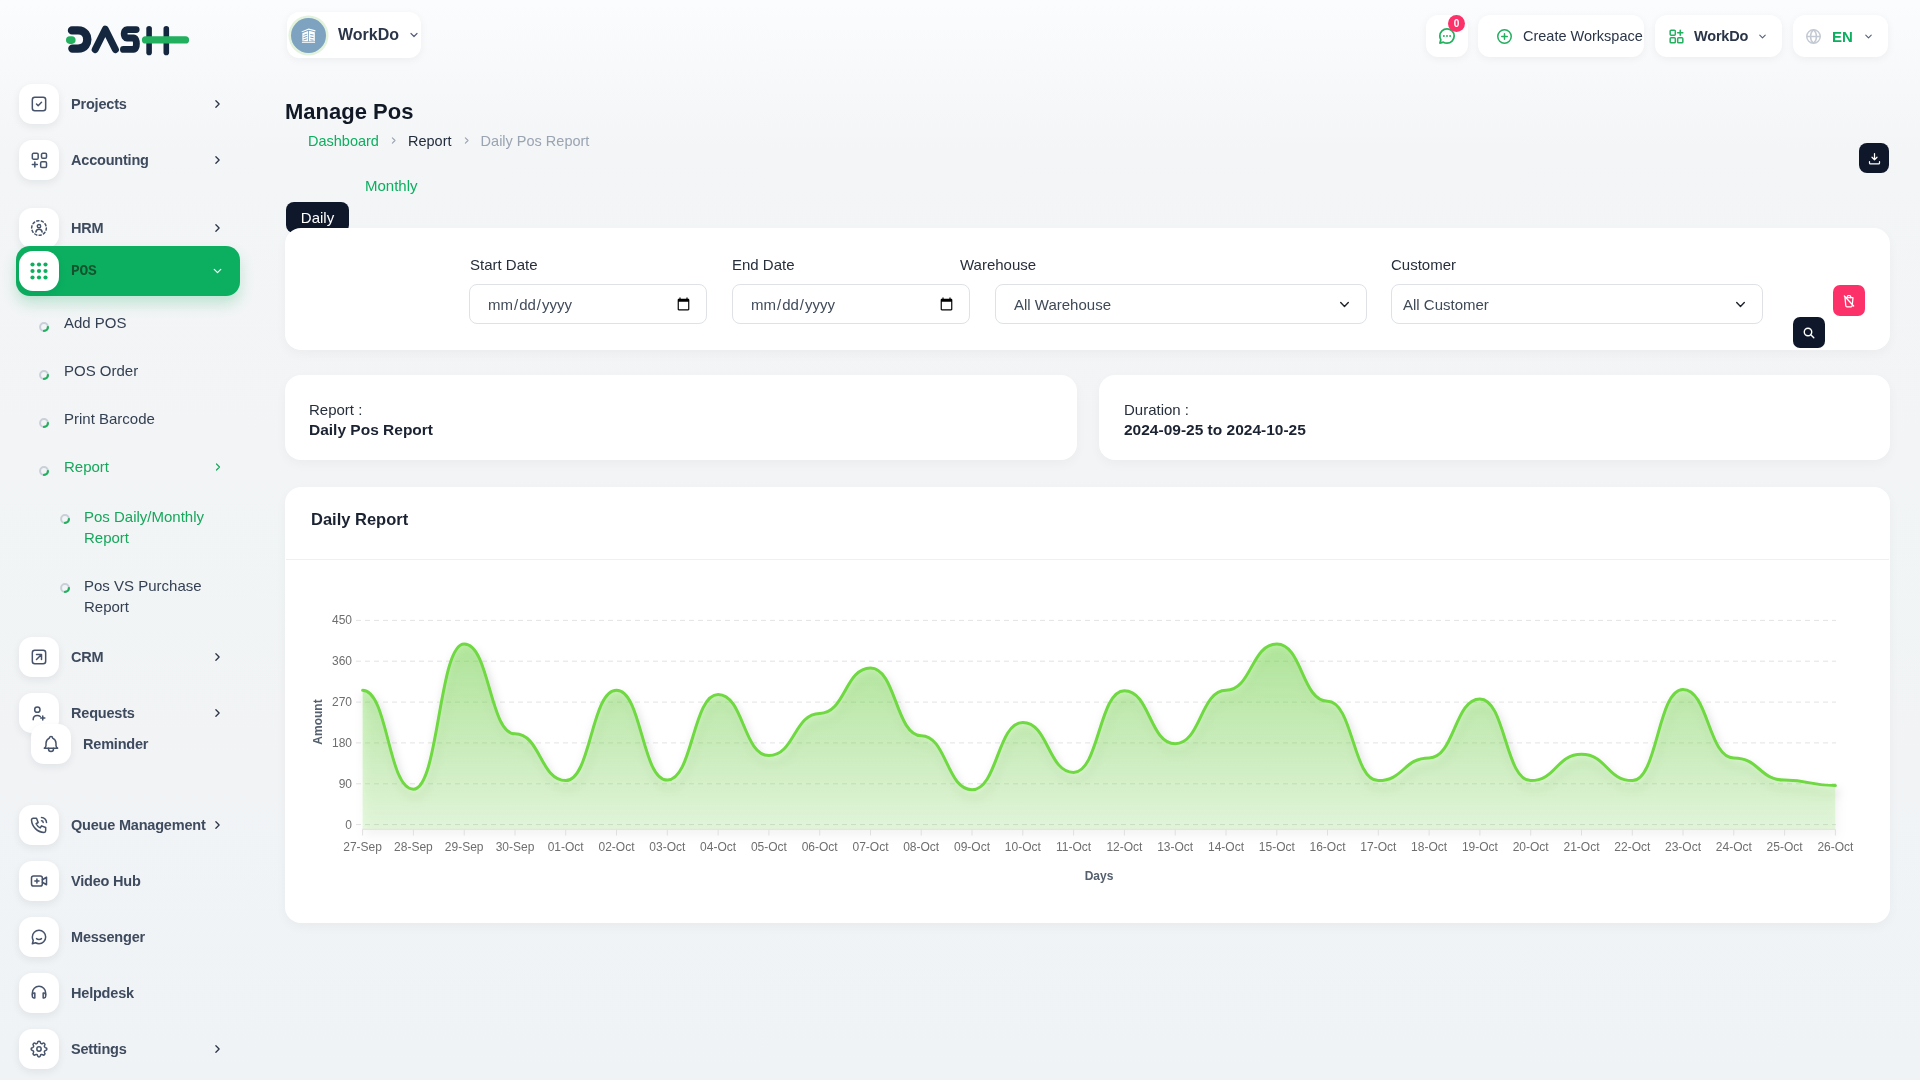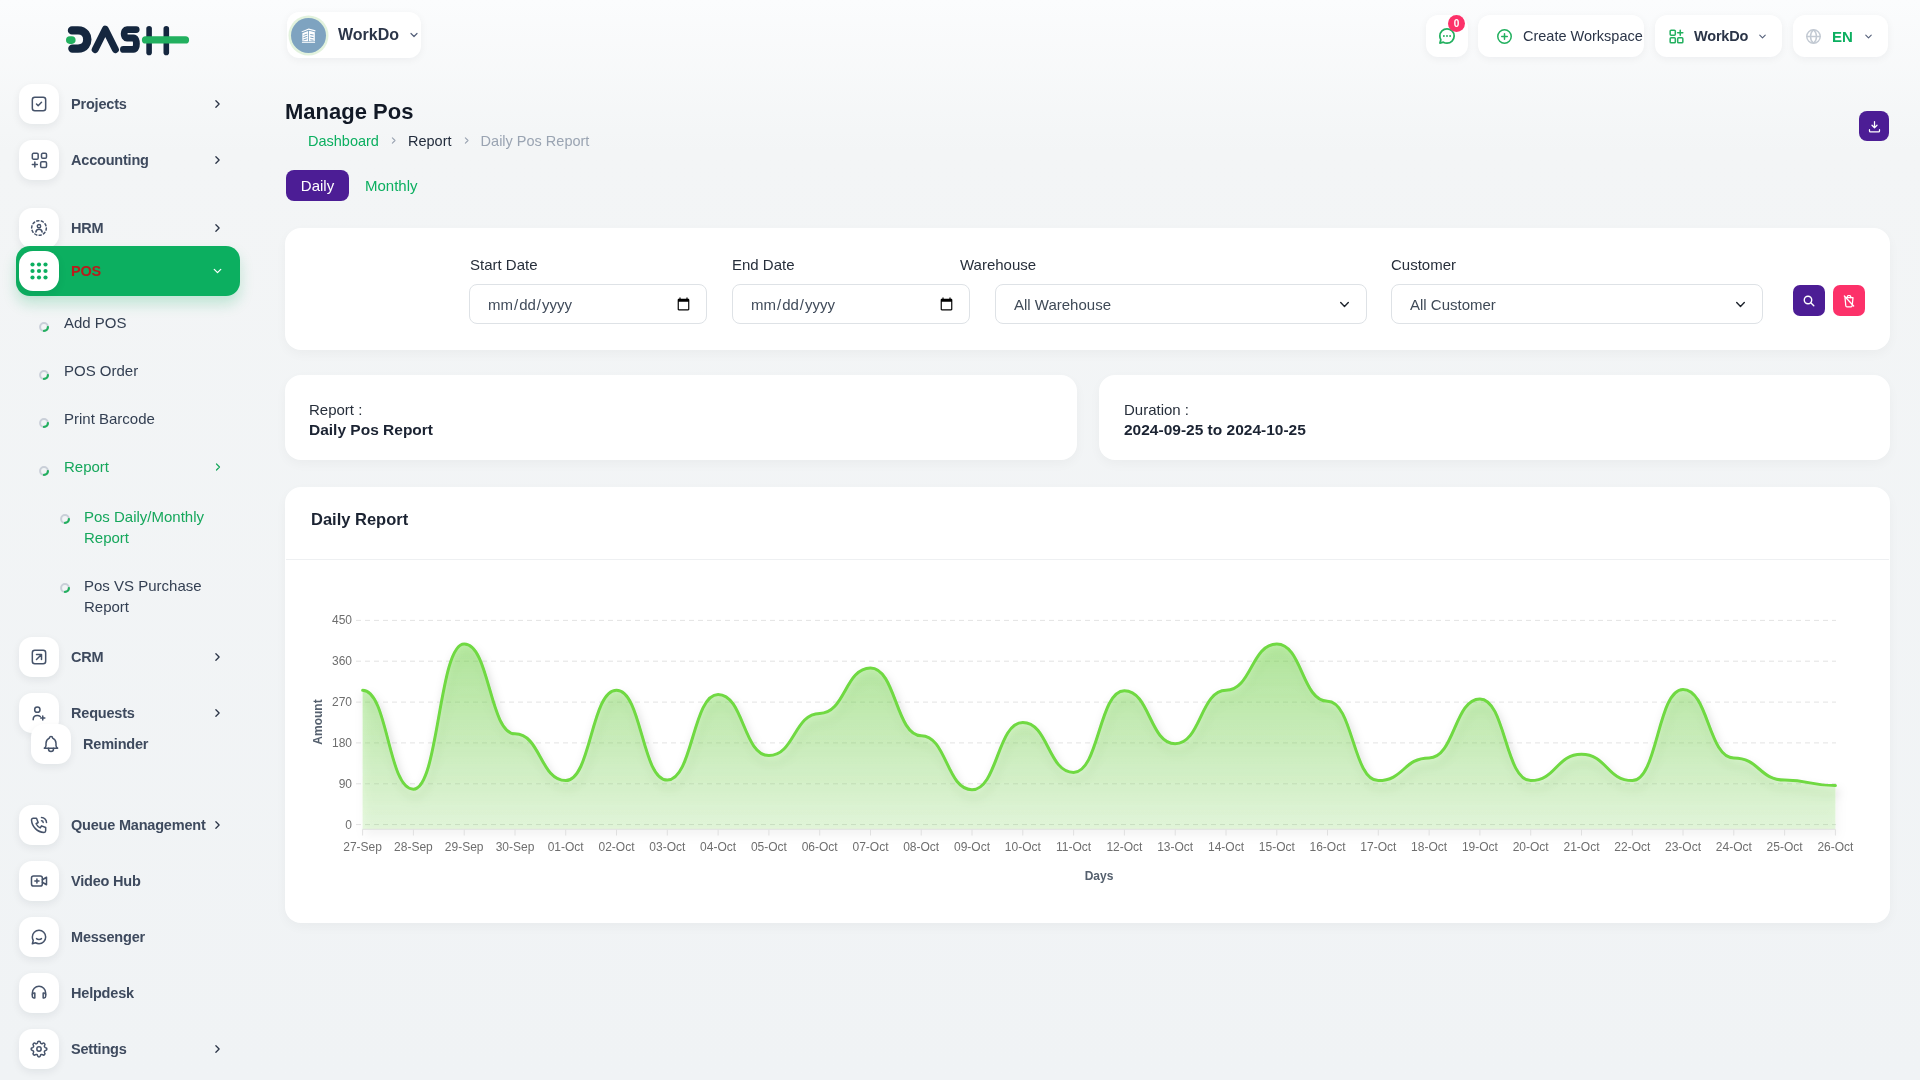--- a/index.html
+++ b/index.html
@@ -5,21 +5,21 @@
 * { margin:0; padding:0; box-sizing:border-box; }
 html,body { width:1920px; height:1080px; overflow:hidden; }
 body { font-family:"Liberation Sans", sans-serif; background:linear-gradient(180deg,#fbfcfd 0%,#f3f5f6 14%,#f0f3f5 100%); position:relative; color:#1f2937; }
 .abs { position:absolute; }
 .card { position:absolute; background:#fff; border-radius:16px; box-shadow:0 4px 12px rgba(16,24,40,.035); }
 .icbox { position:absolute; left:19px; width:40px; height:40px; background:#fff; border-radius:13px; box-shadow:0 3px 8px rgba(16,24,40,.07); display:flex; align-items:center; justify-content:center; }
 .mitem { position:absolute; left:0; width:256px; height:40px; }
 .mlabel { position:absolute; left:71px; top:50%; transform:translateY(-50%); font-size:14.5px; font-weight:700; color:#3e4a5e; letter-spacing:-0.2px; white-space:nowrap; }
 .mchev { position:absolute; right:32px; top:50%; transform:translateY(-50%); }
 .pill { position:absolute; background:#fff; border-radius:12px; box-shadow:0 2px 8px rgba(16,24,40,.05); display:flex; align-items:center; }
-.grnbtn { position:absolute; background:#4c1d95; border-radius:7px; display:flex; align-items:center; justify-content:center; }
+.grnbtn { position:absolute; background:#0f172a; border-radius:7px; display:flex; align-items:center; justify-content:center;margin-top:32px; }
 .dinp { position:absolute; height:40px; background:#fff; border:1px solid #dee2e6; border-radius:8px; font-family:"Liberation Sans", sans-serif; font-size:15px; color:#414c5b; padding:0 13px 0 17px; outline:none; }
 .inp { position:absolute; height:40px; background:#fff; border:1px solid #dee2e6; border-radius:8px; display:flex; align-items:center; font-size:15px; color:#3f4a57; }
 .flabel { position:absolute; font-size:15px; color:#272f3b; }
 </style>
 </head>
 <body>
 
 <div id="sidebar" class="abs" style="left:0;top:0;width:256px;height:1080px;">
 
   <svg class="abs" style="left:64px;top:22px;" width="126" height="40" viewBox="0 0 126 40">
@@ -86,21 +86,21 @@
             <circle cx="17.5" cy="4.5" r="2.1"></circle>
       <circle cx="4.5" cy="11" r="2.1"></circle>
             <circle cx="11" cy="11" r="2.1"></circle>
             <circle cx="17.5" cy="11" r="2.1"></circle>
       <circle cx="4.5" cy="17.5" r="2.1"></circle>
             <circle cx="11" cy="17.5" r="2.1"></circle>
             <circle cx="17.5" cy="17.5" r="2.1"></circle>
       </g>
         </svg>
     </div>
-    <span class="mlabel" style="color:#b91c1c;">POS</span>
+    <span class="mlabel" style="color:#14532d;font-family:Liberation Mono, monospace;">POS</span>
     <svg class="mchev" width="13" height="13" viewBox="0 0 24 24" fill="none" stroke="#fff" stroke-width="2.4" stroke-linecap="round" stroke-linejoin="round">
         <path d="M6 9l6 6 6-6"></path>
       </svg>
   </div>
 
   <div class="abs" style="left:0;top:314px;width:256px;">
     <div class="abs" style="left:39px;top:4px;"><svg width="10" height="10" viewBox="0 0 10 10">
           <circle cx="5" cy="5" r="3.9" fill="none" stroke="#c9cfd8" stroke-width="2"></circle>
           <path d="M5,8.9 A3.9,3.9 0 0 0 8.9,5" fill="none" stroke="#22b05f" stroke-width="2.2" stroke-linecap="round"></path>
         </svg></div>
@@ -332,21 +332,21 @@
 
 <input type="date" class="dinp" style="left: 469px; top: 284px; width: 238px;">
 <input type="date" class="dinp" style="left: 732px; top: 284px; width: 238px;">
 <div class="inp" style="left:995px;top:284px;width:372px;">
   <span style="margin-left:18px;">All Warehouse</span>
   <svg style="position:absolute;right:15px;" width="13" height="13" viewBox="0 0 24 24" fill="none" stroke="#1d232c" stroke-width="2.6" stroke-linecap="round" stroke-linejoin="round">
       <path d="M5 8.5l7 7 7-7"></path>
     </svg>
 </div>
 <div class="inp" style="left:1391px;top:284px;width:372px;">
-  <span style="margin-left:18px;">All Customer</span>
+  <span style="margin-left:11px;">All Customer</span>
   <svg style="position:absolute;right:15px;" width="13" height="13" viewBox="0 0 24 24" fill="none" stroke="#1d232c" stroke-width="2.6" stroke-linecap="round" stroke-linejoin="round">
       <path d="M5 8.5l7 7 7-7"></path>
     </svg>
 </div>
 
 <div class="grnbtn" style="left:1793px;top:285px;width:32px;height:31px;">
   <svg width="16" height="16" viewBox="0 0 24 24" fill="none" stroke="#fff" stroke-width="2.1" stroke-linecap="round">
       <circle cx="10.5" cy="10.5" r="5.6"></circle>
       <path d="M15 15l4.2 4.2"></path>
     </svg>

